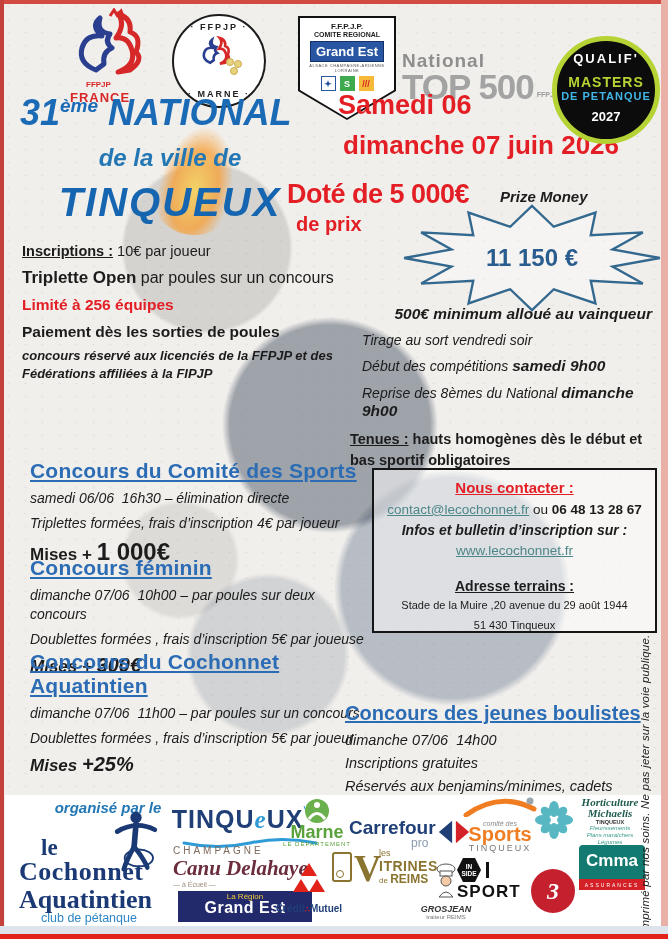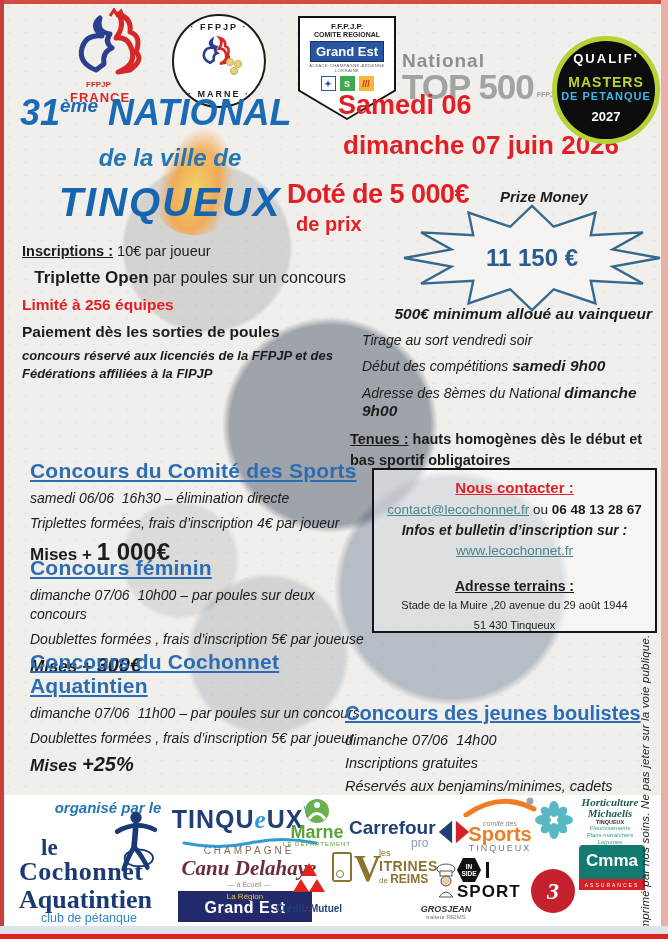--- a/index.html
+++ b/index.html
@@ -84,21 +84,21 @@
   .prize-main{left:287px;top:179px;font-size:27px;font-weight:700;color:var(--red);letter-spacing:-.5px;}
   .prize-sub{left:296px;top:213px;font-size:20px;font-weight:700;color:var(--red);}
   .prize-label{left:500px;top:188px;font-size:15px;font-style:italic;font-weight:600;}
   .starwrap{left:398px;top:204px;width:268px;height:108px;}
   .starwrap svg{position:absolute;left:0;top:0;}
   .prize-total{position:absolute;left:0;top:0;width:100%;height:100%;display:flex;
     align-items:center;justify-content:center;font-size:24px;font-weight:800;color:#2a5d8f;}
   
   .info{left:22px;top:243px;width:324px;line-height:1.15;}
   .info .l1{font-size:14.5px;}
-  .info .l2{font-size:16px;margin-top:8px;text-align:right;}
+  .info .l2{font-size:16px;margin-top:8px;}
   .info .l2 .b{font-size:17px;}
   .info .l3{font-size:15.5px;font-weight:800;color:var(--red);margin-top:9px;}
   .info .l4{font-size:15.5px;font-weight:800;margin-top:9px;}
   .info .l5{font-size:13px;font-weight:bold;font-style:italic;margin-top:6px;line-height:1.4;}
   
   .schedule{left:340px;top:305px;width:318px;}
   .schedule .win{font-size:15.5px;font-weight:800;font-style:italic;text-align:right;padding-right:6px;}
   .schedule .ln{font-size:14px;font-style:italic;margin-top:9px;margin-left:22px;}
   .schedule .ln .b{font-size:15.5px;}
   .schedule .dress{font-size:14.5px;font-weight:800;margin-top:9px;margin-left:10px;line-height:1.45;}
@@ -143,21 +143,21 @@
   .org .n1{position:absolute;left:8px;top:62px;width:180px;font-family:"Liberation Serif",serif;
     font-weight:bold;font-size:26px;color:var(--navy);letter-spacing:.5px;}
   .org .n2{position:absolute;left:8px;top:90px;width:188px;font-family:"Liberation Serif",serif;
     font-weight:bold;font-size:26px;color:var(--navy);}
   .org .sub{position:absolute;left:30px;top:116px;font-size:12.5px;color:#2e86c6;}
   .org svg{position:absolute;left:96px;top:14px;}
   .t-tinq{left:165px;top:10px;width:160px;text-align:center;}
   .t-tinq .nm{font-size:25px;font-weight:800;color:#1f3f76;letter-spacing:1px;}
   .t-tinq .nm .e{font-family:"Liberation Serif",serif;font-style:italic;font-weight:bold;color:#2e9bd6;}
   .t-tinq .vi{font-size:7px;color:#2e9bd6;letter-spacing:1px;vertical-align:top;}
-  .t-champ{left:168px;top:50px;width:152px;text-align:center;color:#7a4a48;}
+  .t-champ{left:168px;top:50px;width:152px;text-align:left;color:#7a4a48;}
   .t-champ .top{font-size:10px;letter-spacing:3px;color:#7d6a5c;}
   .t-champ .nm{font-family:"Liberation Serif",serif;font-style:italic;font-size:21px;font-weight:bold;color:#6b2d3c;}
   .t-champ .sub{font-size:7px;color:#9b8b7a;}
   .t-region{left:173px;top:96px;width:134px;height:31px;background:#232a6b;color:#fff;
     text-align:center;padding-top:1px;}
   .t-region .top{font-size:8px;color:#f3c93c;}
   .t-region .nm{font-size:16px;font-weight:800;letter-spacing:.5px;line-height:13px;}
   .t-marne{left:276px;top:4px;width:72px;text-align:center;color:#5aa33c;}
   .t-marne .ic{width:24px;height:24px;border-radius:50%;background:#6ab04c;margin:0 auto;position:relative;}
   .t-marne .nm{font-size:18px;font-weight:800;line-height:18px;}
@@ -286,21 +286,21 @@
     <div class="l2"><span class="b">Triplette Open</span><span> par poules sur un concours</span></div>
     <div class="l3">Limité à 256 équipes</div>
     <div class="l4">Paiement dès les sorties de poules</div>
     <div class="l5">concours réservé aux licenciés de la FFPJP et des Fédérations affiliées à la FIPJP</div>
   </div>
 
   <div class="abs schedule">
     <div class="win">500€ minimum alloué au vainqueur</div>
     <div class="ln">Tirage au sort vendredi soir</div>
     <div class="ln"><span>Début des compétitions </span><span class="b">samedi 9h00</span></div>
-    <div class="ln"><span>Adresse des 8èmes du National </span><span class="b">dimanche 9h00</span></div>
+    <div class="ln"><span>Reprise des 8èmes du National </span><span class="b">dimanche 9h00</span></div>
     <div class="dress"><span class="u">Tenues :</span><span> hauts homogènes dès le début et bas sportif obligatoires</span></div>
   </div>
 
 
   <div class="abs contest c1">
     <h3>Concours du Comité des Sports</h3>
     <div class="ln">samedi 06/06  16h30 – élimination directe</div>
     <div class="ln">Triplettes formées, frais d’inscription 4€ par joueur</div>
     <div class="mises"><span>Mises + </span><span class="v">1 000€</span></div>
   </div>

